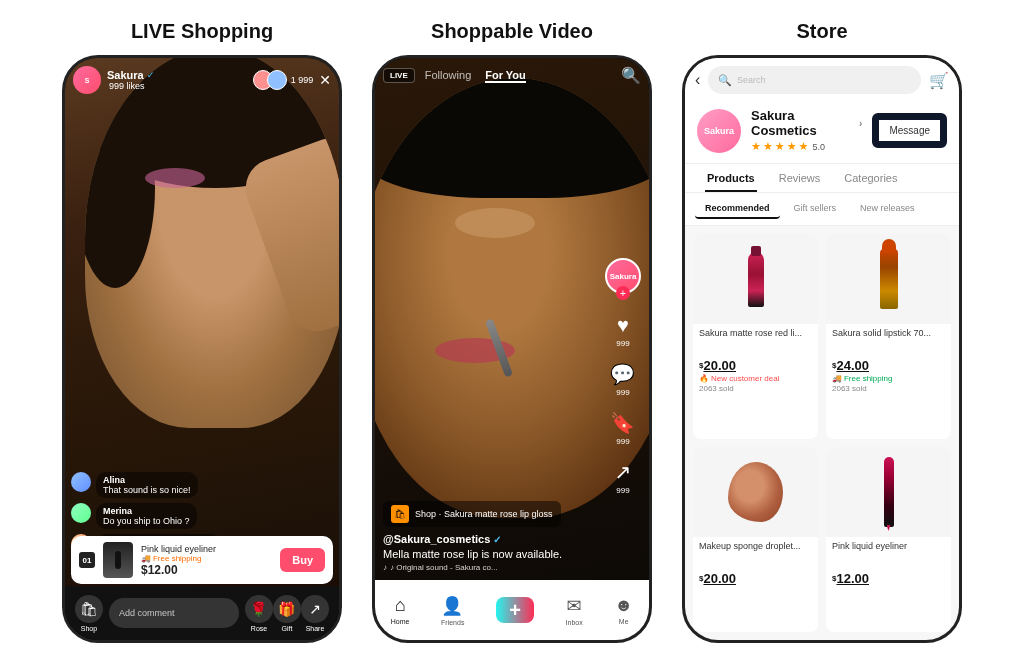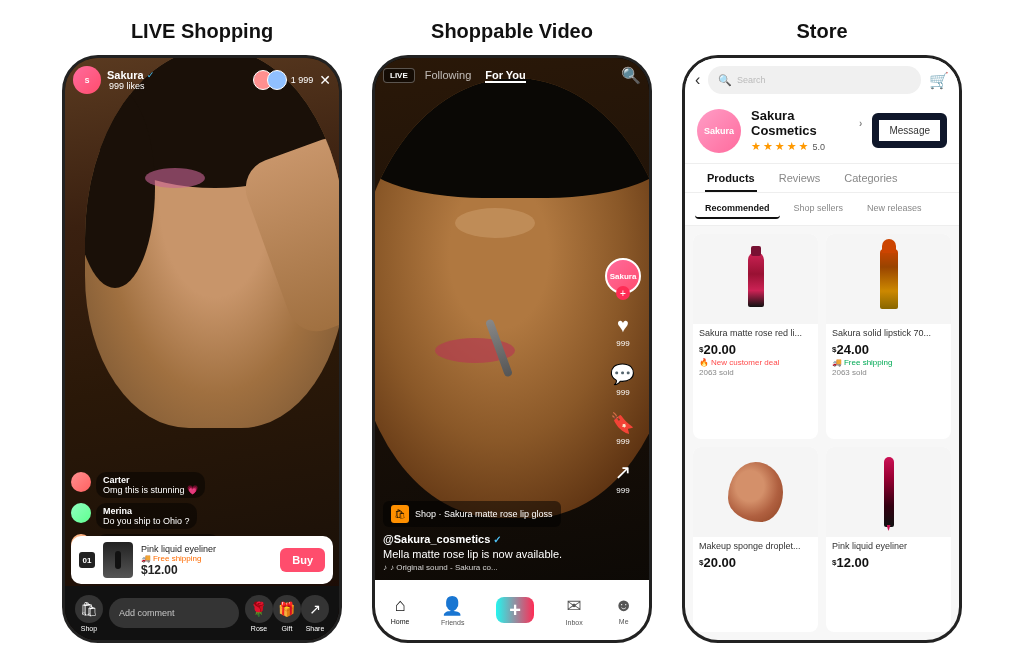--- a/index.html
+++ b/index.html
@@ -715,21 +715,22 @@
       color: #333;
       line-height: 1.3;
       overflow: hidden;
       text-overflow: ellipsis;
       white-space: nowrap;
     }
     .product-card-price {
       font-size: 13px;
       font-weight: 700;
       color: #111;
-      margin-top: 2px;
+      margin-top: 18px;
+      text-decoration: underline;
     }
     .product-card-price sup {
       font-size: 8px;
       font-weight: 700;
       vertical-align: top;
       margin-top: 3px;
       display: inline-block;
     }
     .product-card-deal {
       font-size: 8px;
@@ -783,24 +784,24 @@
             <div class="live-avatars-right">
               <div class="mini-avatar mini-avatar-1"></div>
               <div class="mini-avatar mini-avatar-2"></div>
               <span class="live-count">1 999</span>
               <span class="live-close">✕</span>
             </div>
           </div>
 
           <div class="live-chat">
             <div class="chat-msg">
-              <div class="chat-avatar chat-avatar-1"></div>
+              <div class="chat-avatar chat-avatar-2"></div>
               <div class="chat-text-wrap">
-                <div class="chat-name">Carter</div>
-                <div class="chat-msg-text">Omg this is stunning 💗</div>
+                <div class="chat-name">Alina</div>
+                <div class="chat-msg-text">That sound is so nice!</div>
               </div>
             </div>
             <div class="chat-msg">
               <div class="chat-avatar chat-avatar-3"></div>
               <div class="chat-text-wrap">
                 <div class="chat-name">Merina</div>
                 <div class="chat-msg-text">Do you ship to Ohio ?</div>
               </div>
             </div>
             <div class="chat-msg">
@@ -977,21 +978,21 @@
           </div>
 
           <div class="store-tabs">
             <div class="store-tab active">Products</div>
             <div class="store-tab">Reviews</div>
             <div class="store-tab">Categories</div>
           </div>
 
           <div class="store-subtabs">
             <div class="store-subtab active">Recommended</div>
-            <div class="store-subtab">Shop sellers</div>
+            <div class="store-subtab">Gift sellers</div>
             <div class="store-subtab">New releases</div>
           </div>
 
           <div class="product-grid">
 
             <div class="product-card">
               <div class="product-card-img">
                 <div class="lip-gloss-img"></div>
               </div>
               <div class="product-card-info">

